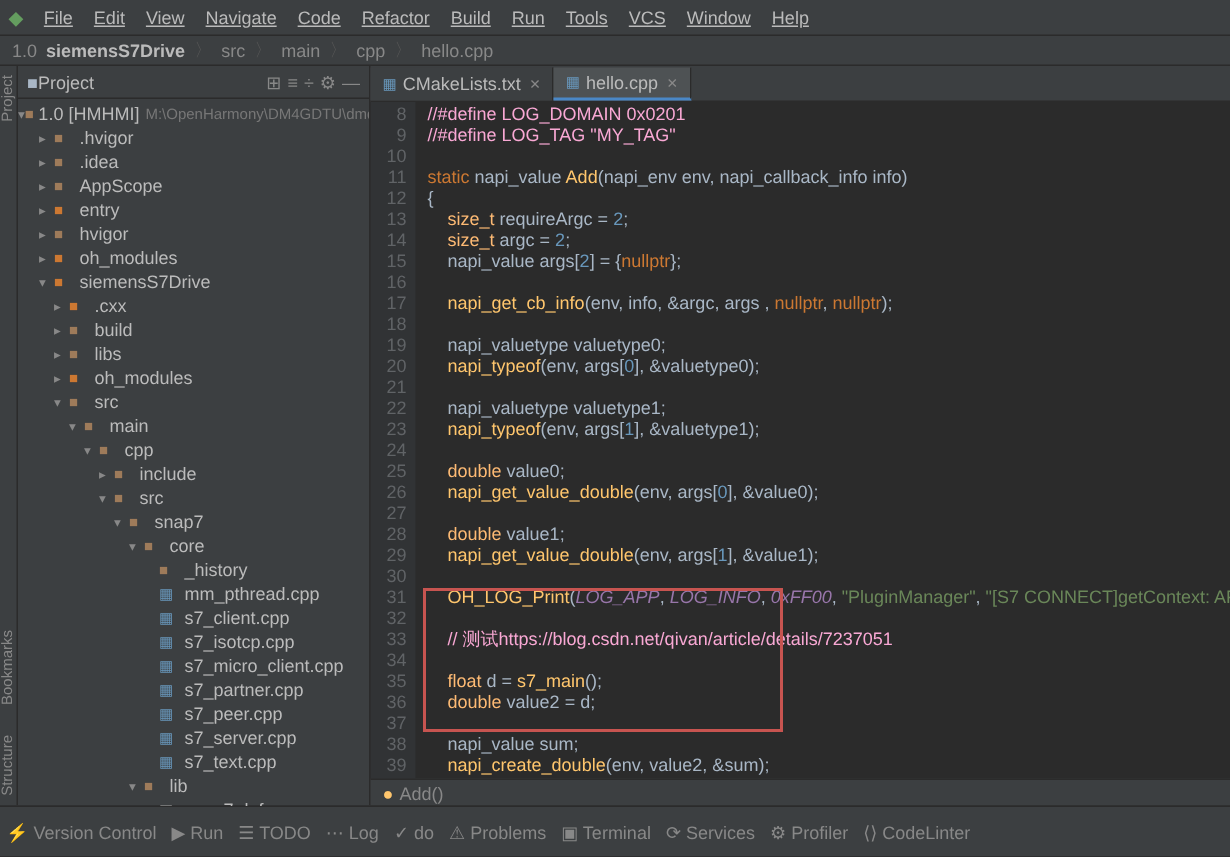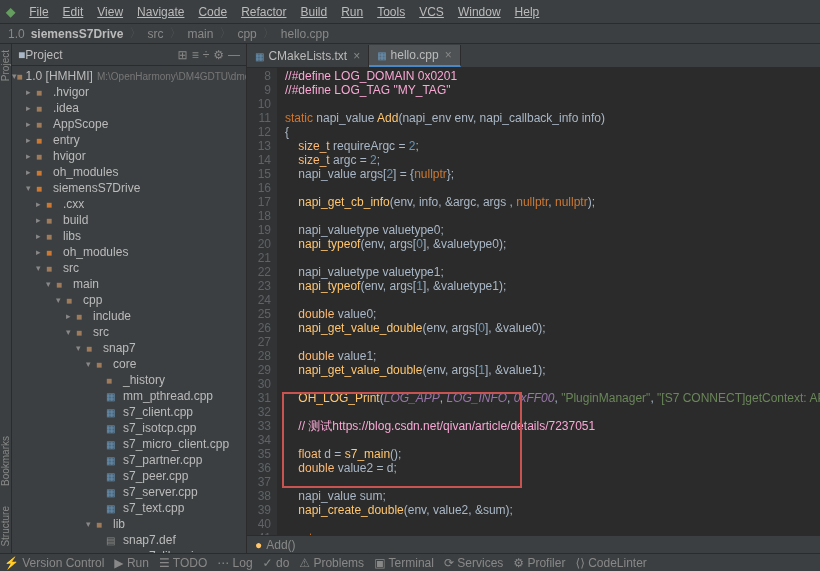--- a/index.html
+++ b/index.html
@@ -43,21 +43,21 @@
 .code div { height: 14px; }
 .kw { color: #cc7832; }
 .type { color: #fdba74; }
 .str { color: #6a8759; }
 .num { color: #6897bb; }
 .fn { color: #ffc66d; }
 .cmt { color: #f9a8d4; }
 .const { color: #9876aa; font-style: italic; }
 .redbox { border: 2px solid #c75450; position: absolute; pointer-events: none; }
 .status-bar { height: 18px; background: #3c3f41; border-top: 1px solid #2b2b2b; display: flex; align-items: center; padding: 0 8px; font-size: 10px; color: #888; }
-.footer { height: 18px; background: #3c3f41; border-top: 1px solid #2b2b2b; display: flex; align-items: center; padding: 0 4px; font-size: 10px; color: #888; gap: 10px; }
+.footer { height: 34px; background: #3c3f41; border-top: 1px solid #2b2b2b; display: flex; align-items: center; padding: 0 4px; font-size: 10px; color: #888; gap: 10px; }
 .footer .item { display: flex; align-items: center; gap: 3px; cursor: pointer; }
 </style>
 </head>
 <body>
 
 <div class="menubar">
   <span class="logo">◆</span>
   <span class="menu-item">File</span>
     <span class="menu-item">Edit</span>
     <span class="menu-item">View</span>

